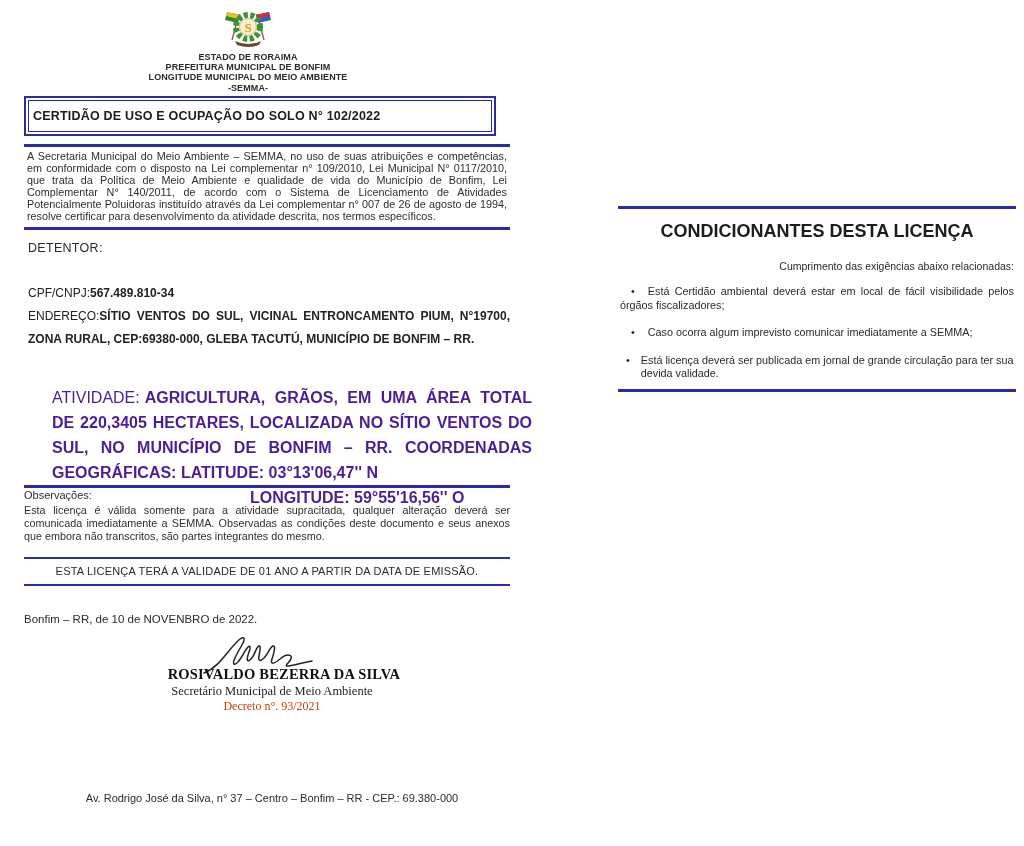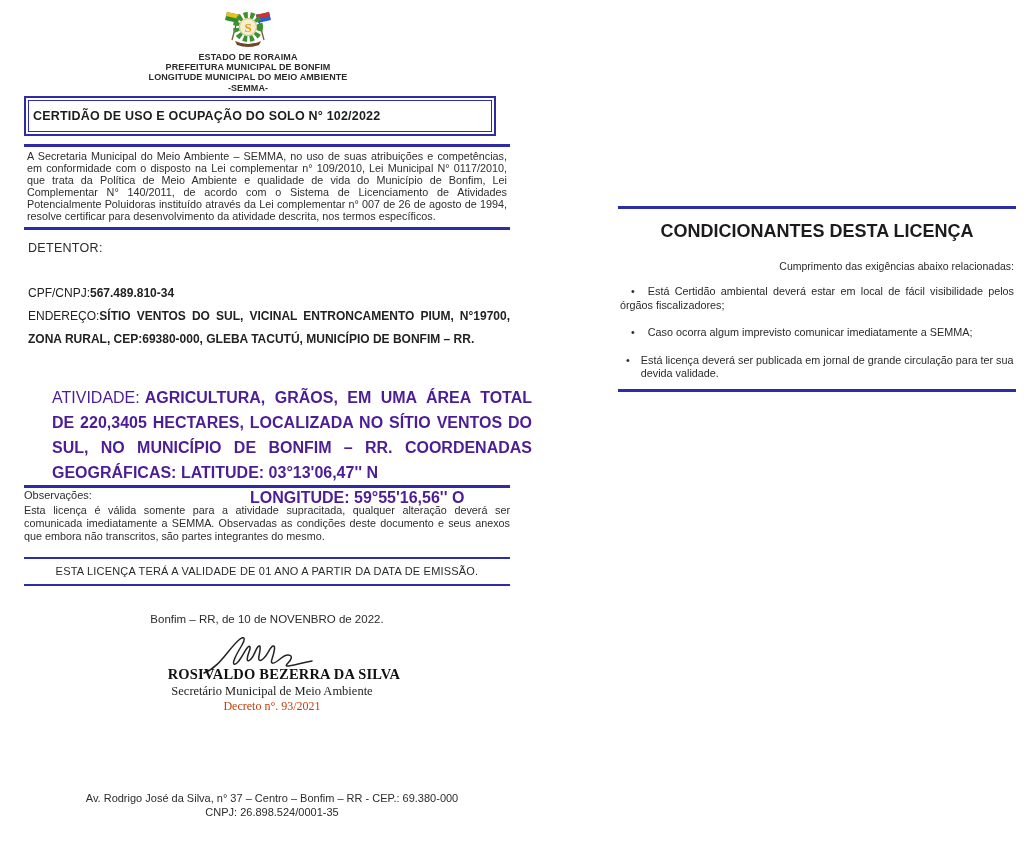--- a/index.html
+++ b/index.html
@@ -45,21 +45,21 @@
   }
   .obs-text{
     position:absolute; top:504px; left:24px; width:486px;
     font-size:10.8px; line-height:13.2px; text-align:justify; color:#2e2e2e;
   }
   .validity{
     position:absolute; top:557px; left:24px; width:486px;
     border-top:2.5px solid var(--blue); border-bottom:2.5px solid var(--blue);
     padding:6px 0 7px 0; text-align:center; font-size:11px; letter-spacing:.2px; color:#2a2a2a;
   }
-  .dateline{ position:absolute; top:613px; left:24px; width:486px; text-align:center; font-size:11.5px; color:#2a2a2a; }
+  .dateline{ position:absolute; top:613px; left:24px; width:486px; text-align:left; font-size:11.5px; color:#2a2a2a; }
   .sig-svg{ position:absolute; top:633px; left:198px; }
   .sig-name{
     position:absolute; top:666px; left:36px; width:496px; text-align:center;
     font-family:"Liberation Serif", serif; font-weight:bold; font-size:14.5px; color:#111; letter-spacing:.2px;
   }
   .sig-role{
     position:absolute; top:684px; left:24px; width:496px; text-align:center;
     font-family:"Liberation Serif", serif; font-size:12.5px; color:#1d1d1d;
   }
   .sig-decree{
@@ -135,21 +135,20 @@
 
   <svg class="sig-svg" width="120" height="44" viewBox="0 0 120 44">
     <path d="M6,40 C22,34 30,16 42,6 C46,3 48,5 44,12 C38,22 34,30 36,31 C40,33 46,18 50,14 C52,12 53,14 51,19 C48,27 49,30 53,26 C57,22 58,14 61,13 C63,12 62,18 61,23 C60,28 62,29 66,25 C70,21 72,14 75,13 C78,12 76,20 74,26 C72,32 76,31 82,26 C90,19 98,22 90,30 C84,36 94,32 114,28" stroke="#232323" stroke-width="1.5" fill="none" stroke-linecap="round"></path>
   </svg>
   <div class="sig-name">ROSIVALDO BEZERRA DA SILVA</div>
   <div class="sig-role">Secretário Municipal de Meio Ambiente</div>
   <div class="sig-decree">Decreto n°. 93/2021</div>
 
   <div class="footer">
     <div>Av. Rodrigo José da Silva, n° 37 – Centro – Bonfim – RR - CEP.: 69.380-000</div>
-    <div>CNPJ: 26.898.524/0001-35</div>
   </div>
 
   <div class="conditions">
     <div class="cond-title">CONDICIONANTES DESTA LICENÇA</div>
     <div class="cond-subtitle">Cumprimento das exigências abaixo relacionadas:</div>
     <div class="cond-item flush"><span class="bullet">•</span><span>Está Certidão ambiental deverá estar em local de fácil visibilidade pelos órgãos fiscalizadores;</span></div>
     <div class="cond-item flush"><span class="bullet">•</span><span>Caso ocorra algum imprevisto comunicar imediatamente a SEMMA;</span></div>
     <div class="cond-item hang">
         <span class="bullet">•</span>
         <span>Está licença deverá ser publicada em jornal de grande circulação para ter sua devida validade.</span>

